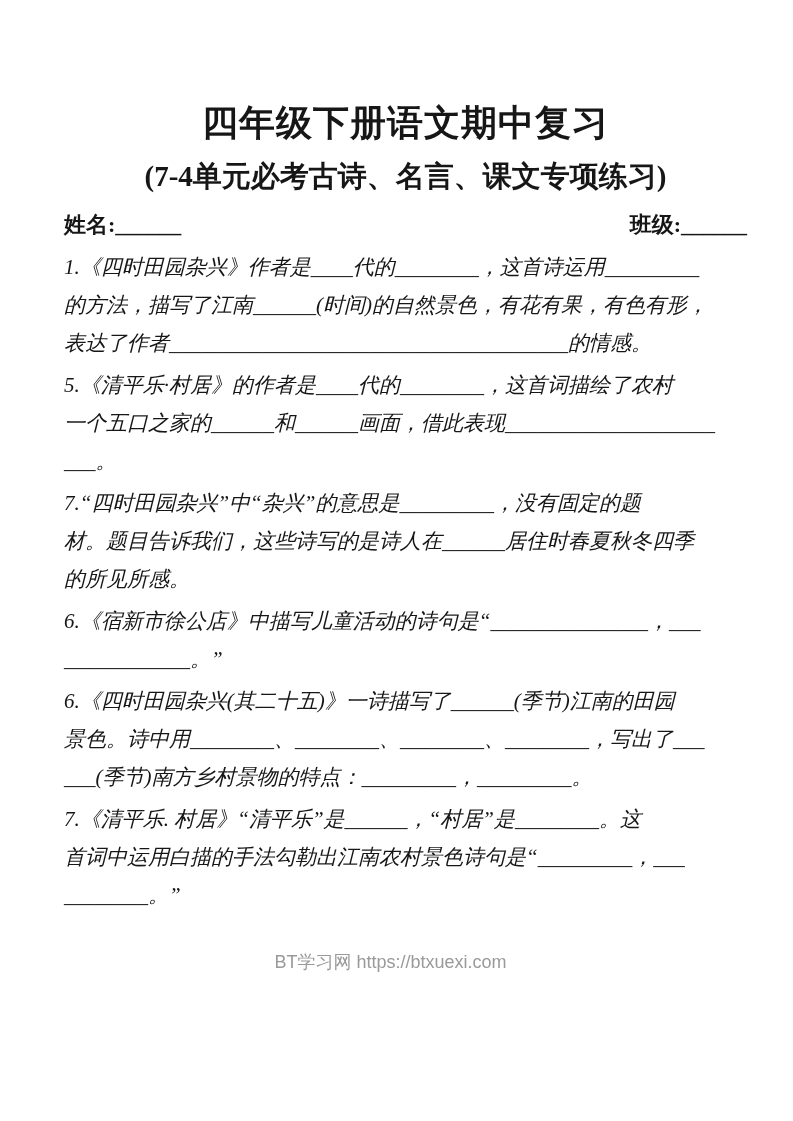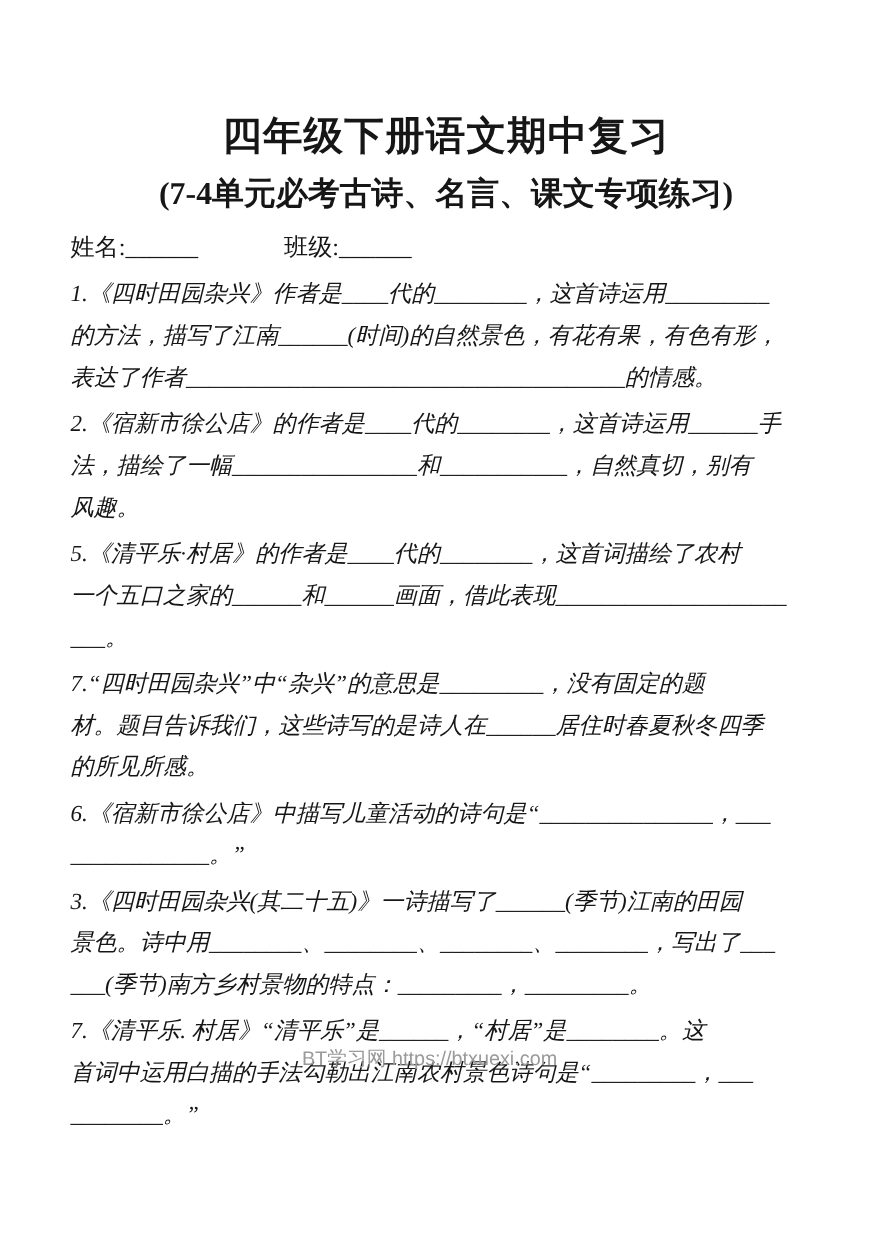--- a/index.html
+++ b/index.html
@@ -31,25 +31,25 @@
   .subtitle {
     margin: 14px 0 0 0;
     text-align: center;
     font-size: 29px;
     line-height: 1.2;
     font-weight: 700;
   }
   .name-row {
     margin-top: 16px;
     display: flex;
-    justify-content: flex-start;
+    justify-content: space-between;
     gap: 78px;
     font-size: 22px;
     line-height: 30px;
-    font-weight: 400;
+    font-weight: 700;
   }
   .name-row .field { white-space: nowrap; }
   .questions { margin-top: 8px; }
   .question {
     margin: 0 0 4px 0;
     font-size: 21px;
     line-height: 38px;
     white-space: pre-line;
     text-align: left;
     word-break: break-all;
@@ -77,32 +77,29 @@
 
   <div class="name-row">
     <span class="field"><span>姓名:</span><span>______</span></span>
     <span class="field"><span>班级:</span><span>______</span></span>
   </div>
 
   <div class="questions">
     <p class="question">1.《四时田园杂兴》作者是____代的________，这首诗运用_________
 的方法，描写了江南______(时间)的自然景色，有花有果，有色有形，
 表达了作者______________________________________的情感。</p>
-    <p class="question">2.《宿新市徐公店》的作者是____代的________，这首诗运用______手
-法，描绘了一幅________________和___________，自然真切，别有
-风趣。</p>
     <p class="question">5.《清平乐·村居》的作者是____代的________，这首词描绘了农村
 一个五口之家的______和______画面，借此表现____________________
 ___。</p>
     <p class="question">7.“四时田园杂兴”中“杂兴”的意思是_________，没有固定的题
 材。题目告诉我们，这些诗写的是诗人在______居住时春夏秋冬四季
 的所见所感。</p>
     <p class="question">6.《宿新市徐公店》中描写儿童活动的诗句是“_______________，___
 ____________。”</p>
-    <p class="question">3.《四时田园杂兴(其二十五)》一诗描写了______(季节)江南的田园
+    <p class="question">6.《四时田园杂兴(其二十五)》一诗描写了______(季节)江南的田园
 景色。诗中用________、________、________、________，写出了___
 ___(季节)南方乡村景物的特点：_________，_________。</p>
     <p class="question">7.《清平乐. 村居》“清平乐”是______，“村居”是________。这
 首词中运用白描的手法勾勒出江南农村景色诗句是“_________，___
 ________。”</p>
   </div>
 
   <div class="footer">
     <span>BT学习网 https://btxuexi.com</span>
   </div>

